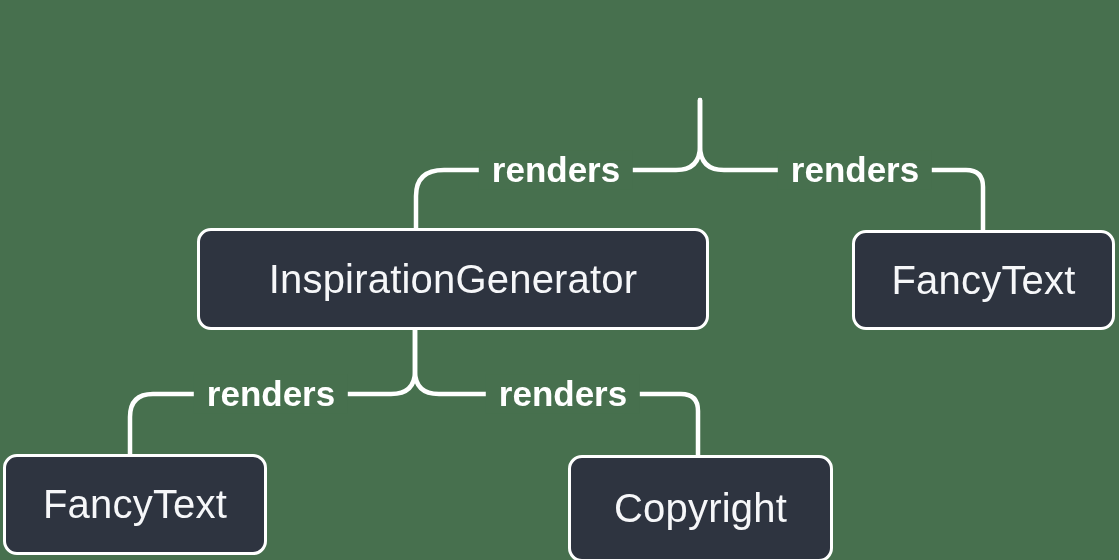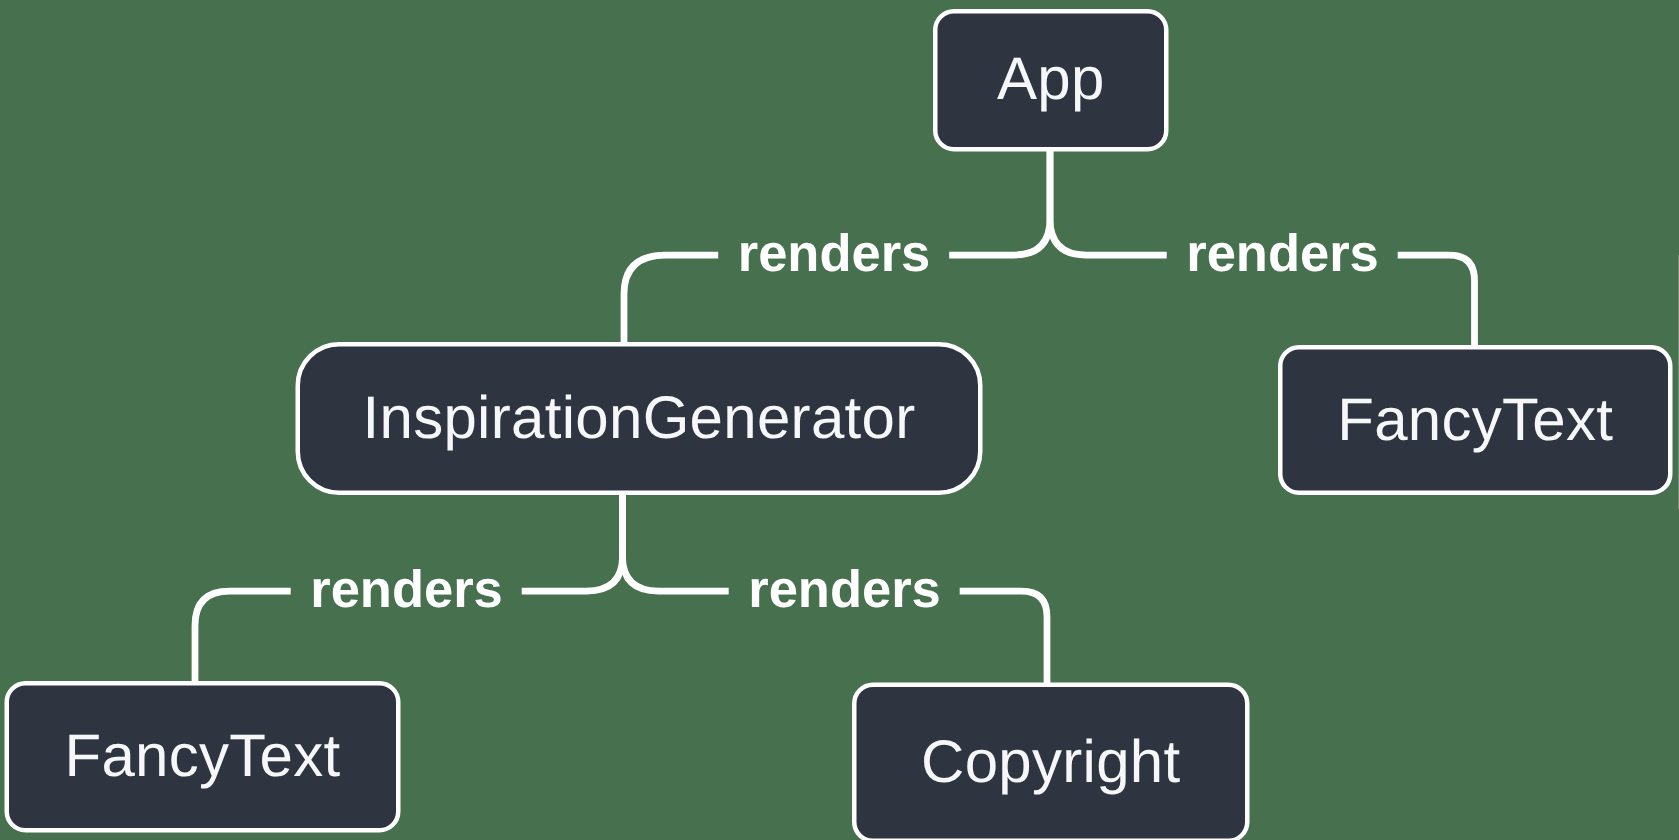--- a/index.html
+++ b/index.html
@@ -27,21 +27,21 @@
     background: var(--node-fill, #2E3440);
     border: 3px solid var(--node-border, #FFFFFF);
     border-radius: 14px;
     color: var(--node-text, #F6F7F9);
     font-size: 40px;
     font-weight: 500;
     letter-spacing: 0.2px;
     white-space: nowrap;
   }
   .node-app        { left: 622px; top: 6px;   width: 157px; height: 95px; }
-  .node-ig         { left: 197px; top: 228px; width: 458px; height: 102px; border-radius: 29px; }
+  .node-ig         { left: 197px; top: 228px; width: 512px; height: 102px; }
   .node-ft-top     { left: 852px; top: 230px; width: 263px; height: 100px; }
   .node-ft-bottom  { left: 3px;   top: 454px; width: 264px; height: 101px; }
   .node-copyright  { left: 568px; top: 455px; width: 265px; height: 107px; }
   .edge-label {
     position: absolute;
     transform: translate(-50%, -50%);
     background: var(--background, #47704E);
     color: var(--edge-label-text, #FFFFFF);
     font-size: 35px;
     font-weight: 700;
@@ -59,21 +59,20 @@
 
 <div class="stage">
 
   <svg class="edges" width="1119" height="560" viewBox="0 0 1119 560">
     <path d="M 700 100 L 700 146 Q 700 170 676 170 L 444 170 Q 416 170 416 196 L 416 229"></path>
     <path d="M 700 100 L 700 146 Q 700 170 724 170 L 966 170 Q 983 170 983 187 L 983 231"></path>
     <path d="M 415 329 L 415 371 Q 415 394 391 394 L 153 394 Q 130 394 130 417 L 130 455"></path>
     <path d="M 415 329 L 415 371 Q 415 394 439 394 L 681 394 Q 698 394 698 411 L 698 456"></path>
   </svg>
 
-  <div class="node node-app">App</div>
 
   <div class="node node-ig">InspirationGenerator</div>
 
   <div class="node node-ft-top">FancyText</div>
 
   <div class="node node-ft-bottom">FancyText</div>
 
   <div class="node node-copyright">Copyright</div>
 
   <span class="edge-label edge-label-1a">renders</span>

